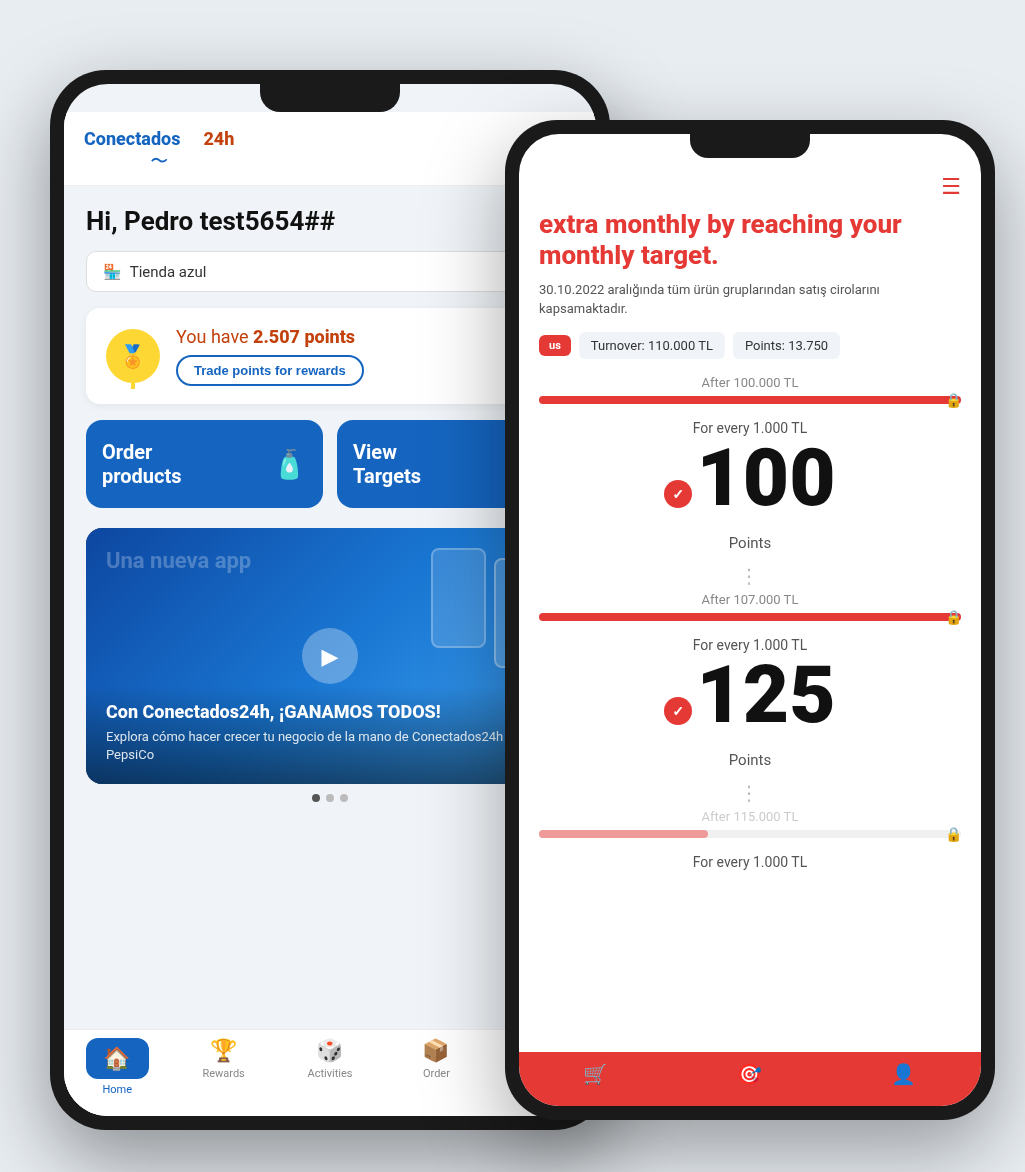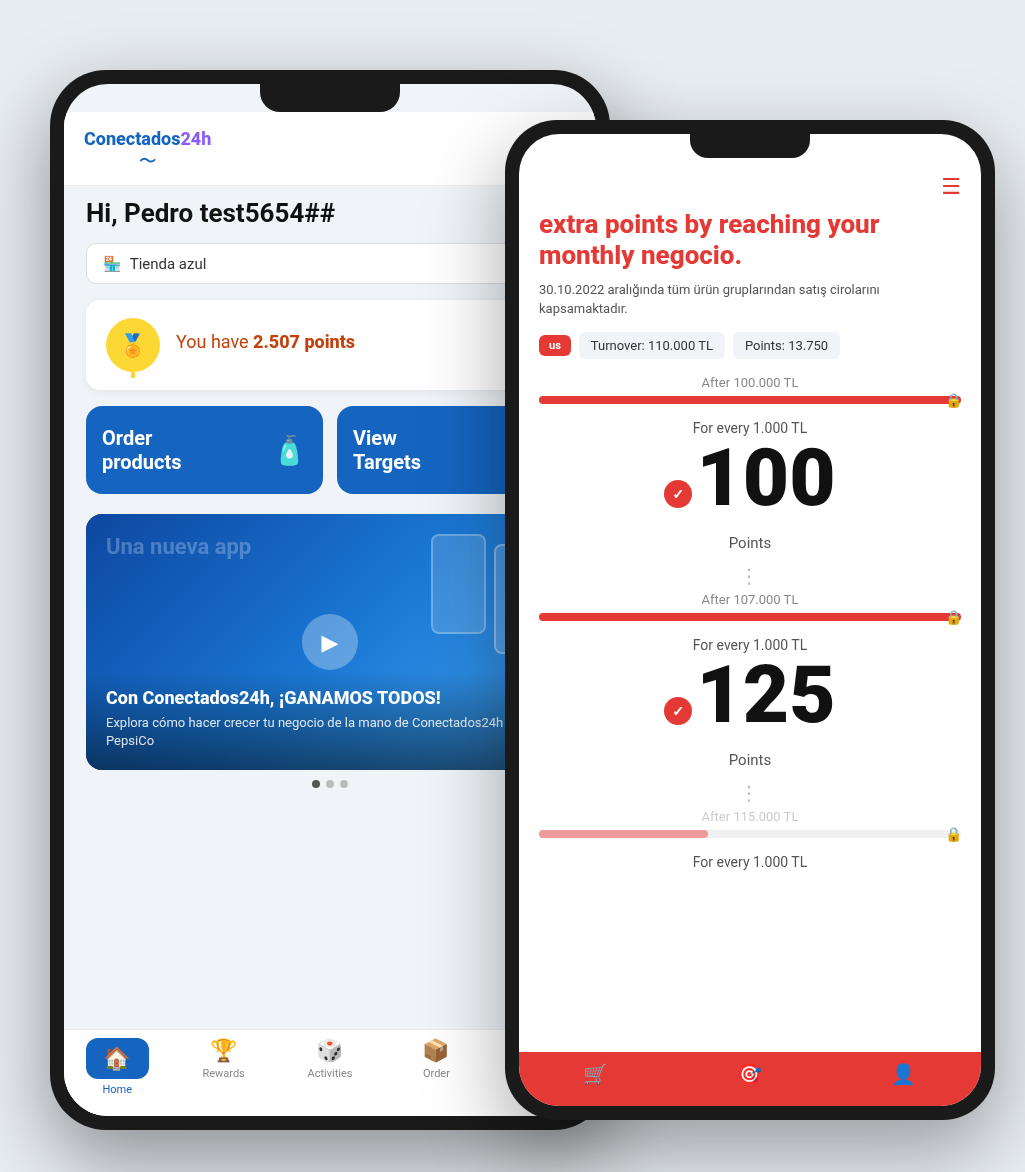--- a/index.html
+++ b/index.html
@@ -69,21 +69,21 @@
       background: white;
       padding: 16px 20px 12px;
       display: flex;
       justify-content: space-between;
       align-items: center;
       border-bottom: 1px solid #eee;
     }
 
     
     .p1-body {
-      padding: 12px 22px 0;
+      padding: 20px 22px 0;
       background: #f0f4f8;
       height: calc(100% - 130px);
       overflow: hidden;
     }
 
     
     .p1-greeting {
       font-size: 26px;
       font-weight: 700;
       color: #111;
@@ -492,21 +492,21 @@
 <div class="scene">
 
   <div class="phone1">
     <div class="phone1-screen">
       <div class="phone1-notch"></div>
       <div class="phone1-content">
 
         <div class="p1-header">
           <div style="display:flex;flex-direction:column;align-items:center;">
             <div style="font-size:18px;font-weight:800;color:#1565c0;">
-              Conectados<span style="color:#8b5cf6;">24h</span>
+              Conectados<span style="color:#c2410c;padding-left:23px;">24h</span>
             </div>
             <div style="font-size:18px;color:#1565c0;">〜</div>
           </div>
           <div style="width:40px;height:40px;border:2px solid #1565c0;border-radius:50%;display:flex;align-items:center;justify-content:center;font-size:18px;color:#1565c0;position:relative;">
             👤
             <span style="position:absolute;top:-2px;right:-2px;width:14px;height:14px;background:#1565c0;border-radius:50%;display:flex;align-items:center;justify-content:center;color:white;font-size:8px;">⚙</span>
           </div>
         </div>
 
         <div class="p1-body">
@@ -523,20 +523,21 @@
 
           <div class="p1-points-card">
             <div class="p1-medal">
               <span style="font-size:22px;">🏅</span>
             </div>
             <div class="p1-points-info">
               <div class="p1-points-text">
                 <span>You have</span>
                 <strong>2.507 points</strong>
               </div>
+              <button class="p1-trade-btn">Trade points for rewards</button>
             </div>
           </div>
 
           <div class="p1-actions">
             <div class="p1-action-btn">
               <div class="p1-action-btn-label">Order<br>products</div>
               <div class="p1-action-icon">🧴</div>
             </div>
             <div class="p1-action-btn">
               <div class="p1-action-btn-label">View<br>Targets</div>
@@ -600,21 +601,21 @@
     <div class="phone2-screen">
       <div class="phone2-notch"></div>
       <div class="phone2-content">
 
         <div class="p2-header">
           <div class="p2-menu-icon">☰</div>
         </div>
 
         <div class="p2-body">
 
-          <div class="p2-title">extra points by reaching your monthly negocio.</div>
+          <div class="p2-title">extra monthly by reaching your monthly target.</div>
           <div class="p2-subtitle">30.10.2022 aralığında tüm ürün gruplarından satış cirolarını kapsamaktadır.</div>
 
           <div class="p2-status-row">
             <div class="p2-status-badge">us</div>
             <div class="p2-turnover">Turnover: 110.000 TL</div>
             <div class="p2-points-badge">Points: 13.750</div>
           </div>
 
           <div class="p2-progress-section">
             <div class="p2-progress-label">After 100.000 TL</div>

